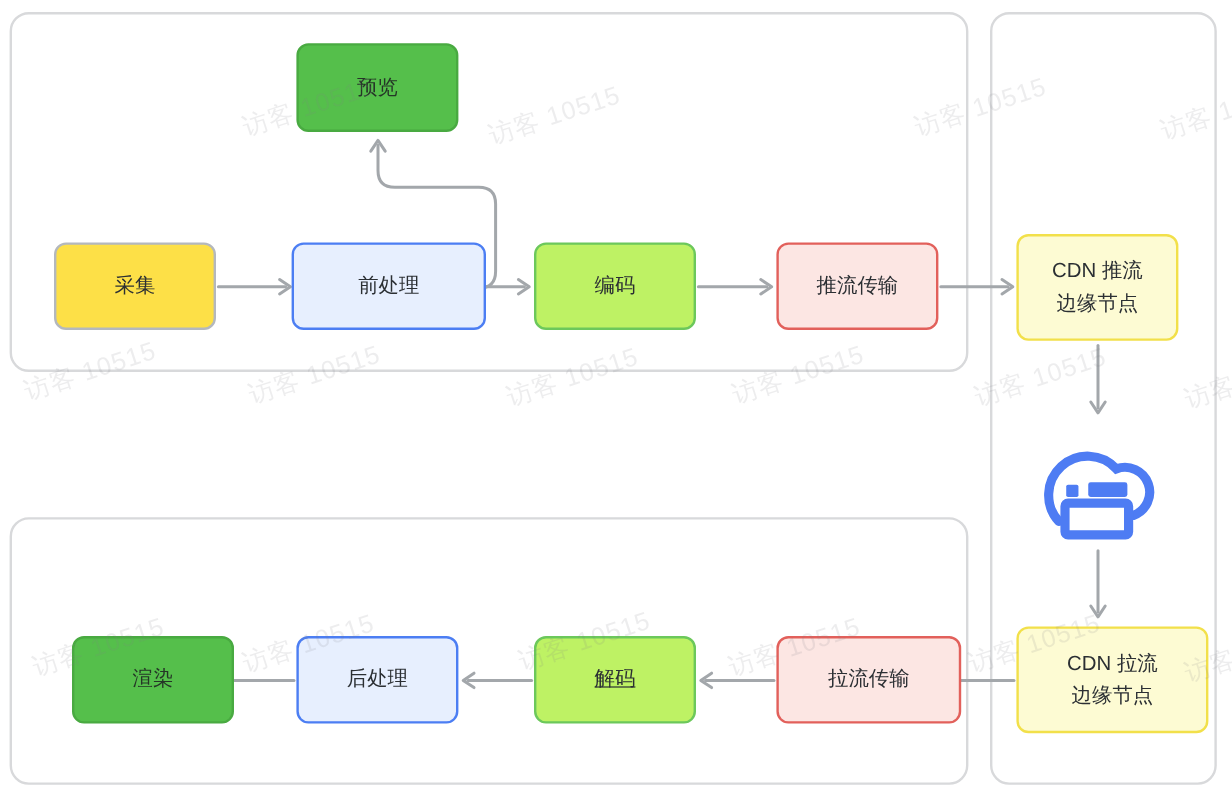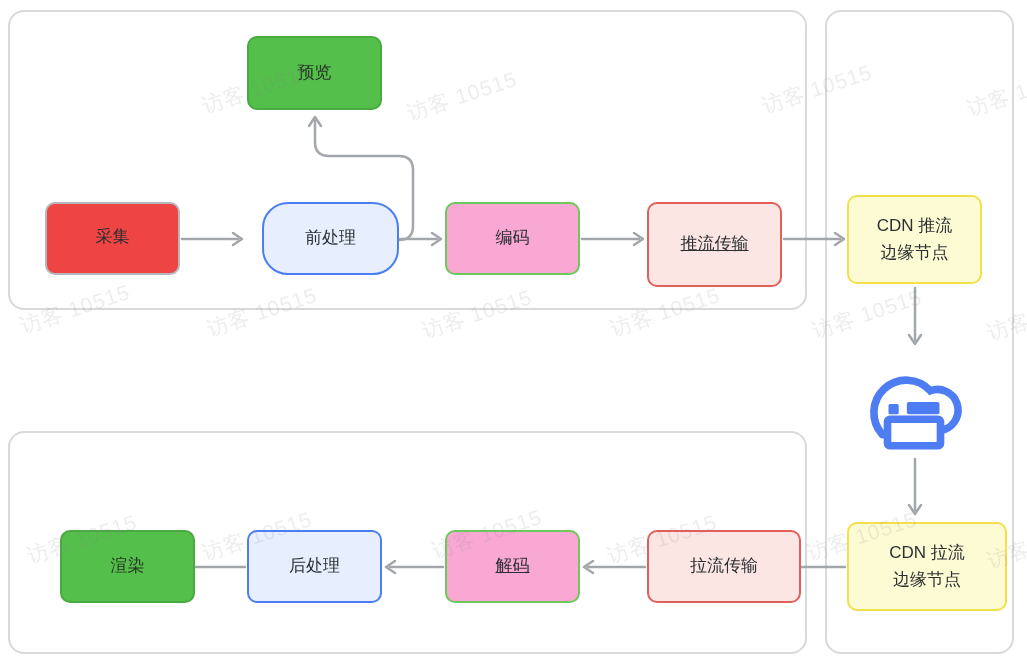--- a/index.html
+++ b/index.html
@@ -33,23 +33,23 @@
     position:absolute;
     box-sizing:border-box;
     border-radius:10px;
     display:flex;align-items:center;justify-content:center;
     text-align:center;
     font-size:17px;line-height:1.55;
     color:#2b2f33;
     white-space:pre-line;
     border:2.5px solid transparent;
   }
-  .node-gray  {background:#ef4444;border-color:#b4b8bd;font-family:Liberation Mono, monospace;}
+  .node-gray  {background:#fde047;border-color:#b4b8bd;}
   .node-blue  {background:#e7effe;border-color:#4c7ef3;}
-  .node-green {background:#f9a8d4;border-color:#6cc85b;}
+  .node-green {background:#bef264;border-color:#6cc85b;}
   .node-red   {background:#fce6e3;border-color:#e2605b;}
   .node-yellow{background:#fdfbd3;border-color:#f2e04a;}
   .node-solid {background:#55bf4b;border-color:#49aa41;color:#253527;}
   .cloud-icon{position:absolute;}
   .wm-layer{
     position:absolute;left:0;top:0;width:1027px;height:670px;
     pointer-events:none;z-index:50;
   }
   .wm{
     position:absolute;
@@ -103,23 +103,23 @@
       <span class="wm" style="left: 810px; top: 300px;">访客 10515</span>
       <span class="wm" style="left: 985px; top: 302px;">访客 10515</span>
       <span class="wm" style="left: 25px; top: 525px;">访客 10515</span>
       <span class="wm" style="left: 200px; top: 522px;">访客 10515</span>
       <span class="wm" style="left: 430px; top: 520px;">访客 10515</span>
       <span class="wm" style="left: 605px; top: 525px;">访客 10515</span>
       <span class="wm" style="left: 805px; top: 522px;">访客 10515</span>
       <span class="wm" style="left: 985px; top: 530px;">访客 10515</span>
     </div>
 <div class="node node-gray" style="left: 45px; top: 202px; width: 135px; height: 73px;">采集</div>
-    <div class="node node-blue" style="left: 262px; top: 202px; width: 137px; height: 73px; border-radius: 26px;">前处理</div>
+    <div class="node node-blue" style="left: 243px; top: 202px; width: 162px; height: 73px;">前处理</div>
     <div class="node node-green" style="left: 445px; top: 202px; width: 135px; height: 73px;">编码</div>
-    <div class="node node-red" style="left: 647px; top: 202px; width: 135px; height: 85px; text-decoration: underline;">推流传输</div>
+    <div class="node node-red" style="left: 647px; top: 202px; width: 135px; height: 73px;">推流传输</div>
     <div class="node node-yellow" style="left: 847px; top: 195px; width: 135px; height: 89px; text-align: center;">CDN 推流
 边缘节点</div>
     <div class="node node-solid" style="left: 247px; top: 36px; width: 135px; height: 74px;">预览</div>
     <div class="node node-solid" style="left: 60px; top: 530px; width: 135px; height: 73px;">渲染</div>
     <div class="node node-blue" style="left: 247px; top: 530px; width: 135px; height: 73px;">后处理</div>
     <div class="node node-green" style="left: 445px; top: 530px; width: 135px; height: 73px; text-decoration: underline;">解码</div>
     <div class="node node-red" style="left: 647px; top: 530px; width: 154px; height: 73px;">拉流传输</div>
     <div class="node node-yellow" style="left: 847px; top: 522px; width: 160px; height: 89px;">CDN 拉流
 边缘节点</div>
     <svg class="cloud-icon" viewBox="0 0 104 100" style="left: 861px; top: 354px; width: 106px; height: 102px;">

